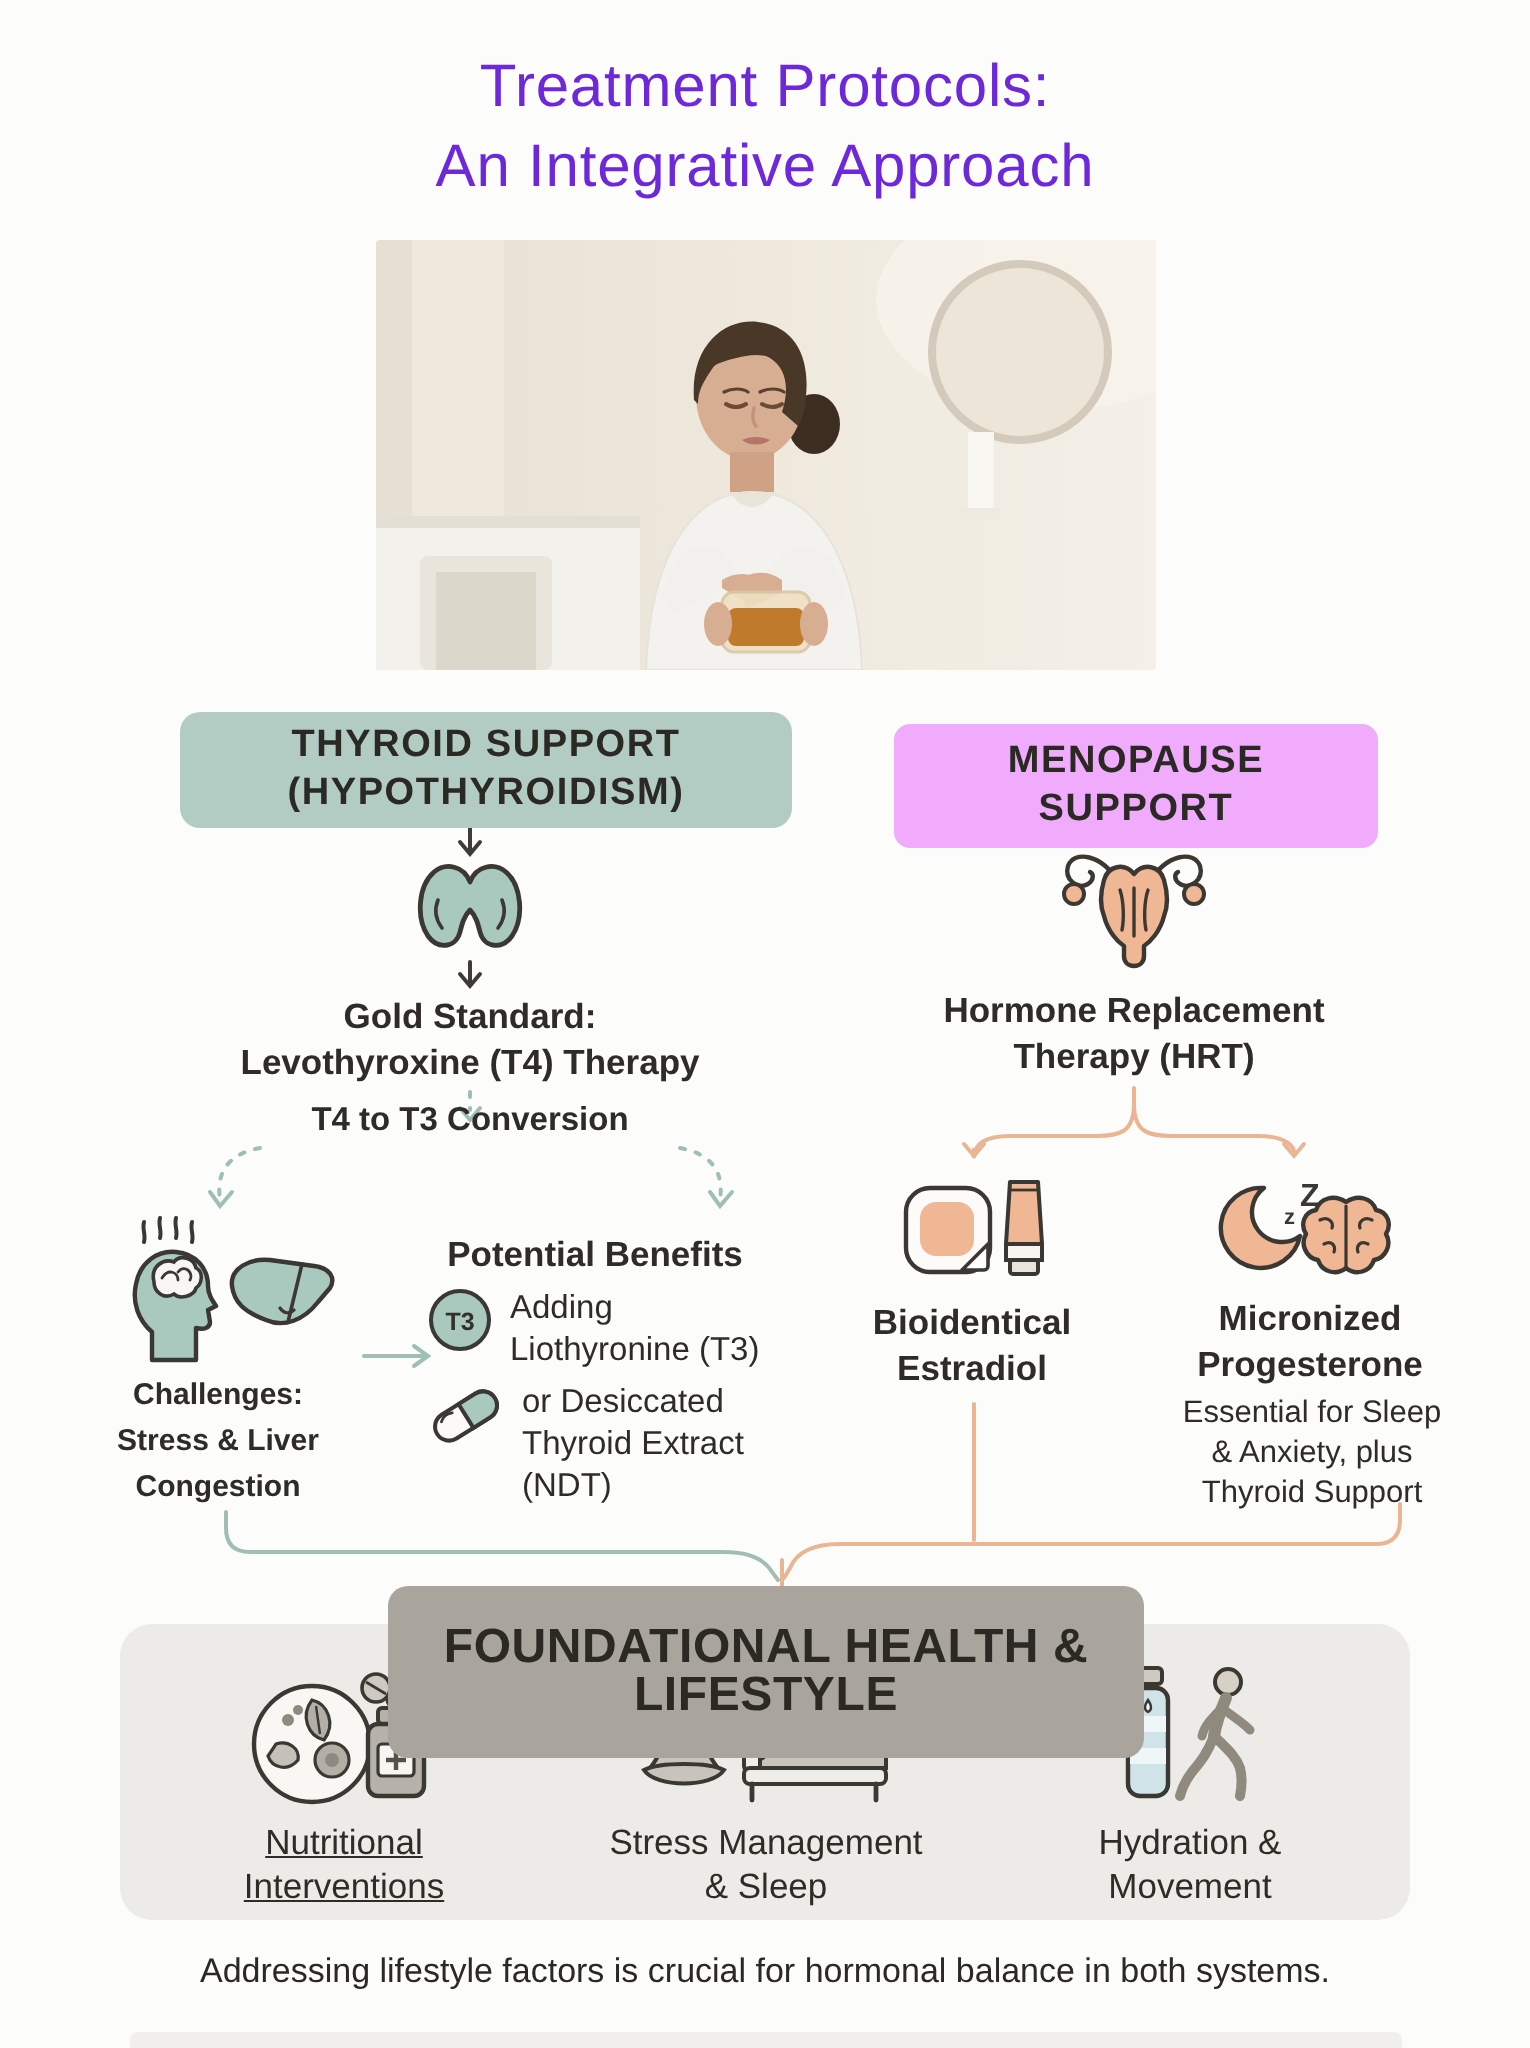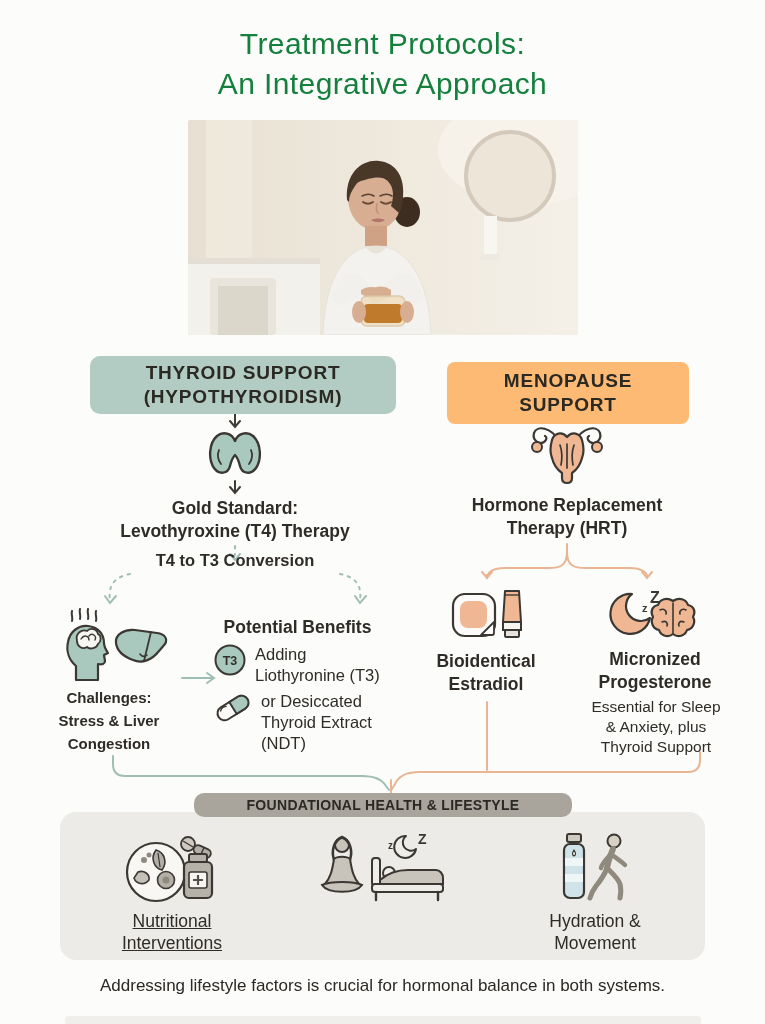--- a/index.html
+++ b/index.html
@@ -5,31 +5,31 @@
   html,body { margin:0; padding:0; background:#ffffff; }
   .stage {
     position:relative; width:765px; height:1024px; margin:0 auto;
     background:#fcfcfa; overflow:hidden;
     font-family:"Liberation Sans","DejaVu Sans",sans-serif;
     color:#2f2c28;
   }
   .pre { white-space:pre-line; }
   .title {
     position:absolute; top:24px; left:0; width:765px; text-align:center;
-    font-size:30px; line-height:40px; font-weight:500; letter-spacing:.4px; color:#15803d;
+    font-size:30px; line-height:40px; font-weight:500; letter-spacing:.4px; color:#6d28d9;
   }
   .photo { position:absolute; left:188px; top:120px; width:390px; height:215px; border-radius:2px; overflow:hidden; }
   .badge {
     position:absolute; box-sizing:border-box; text-align:center;
     font-weight:700; font-size:19px; line-height:24px; letter-spacing:.8px;
     border-radius:10px; color:#2b2924; z-index:3;
   }
   .badge-thyroid { left:90px; top:356px; width:306px; padding:5px 10px; background:#b3ccc3; }
-  .badge-menopause { left:447px; top:362px; width:242px; padding:7px 8px; background:#fdba74; border-radius:8px; }
-  .badge-foundation { left:194px; top:793px; width:378px; padding:0 8px; background:#a9a59c; border-radius:10px; font-size:14px; letter-spacing:.3px; }
+  .badge-menopause { left:447px; top:362px; width:242px; padding:7px 8px; background:#f0abfc; border-radius:8px; }
+  .badge-foundation { left:194px; top:793px; width:378px; padding:19px 8px; background:#a9a59c; border-radius:10px; font-size:24px; letter-spacing:.3px; }
   .tb { position:absolute; text-align:center; font-weight:700; z-index:2; }
   .gold { left:85px; top:497px; width:300px; font-size:17.5px; line-height:23px; }
   .conversion { left:135px; top:549px; width:200px; font-size:16.5px; line-height:22px; }
   .challenges-label { left:33px; top:686px; width:152px; font-size:15px; line-height:23px; }
   .benefits-title { left:210px; top:617px; width:175px; font-size:17.5px; }
   .benefits { position:absolute; left:214px; top:644px; width:186px; z-index:2; }
   .benefit-row { display:flex; align-items:flex-start; gap:9px; margin-bottom:5px; }
   .benefit-text { font-size:16.5px; line-height:21px; font-weight:500; text-align:left; }
   .hrt { left:467px; top:494px; width:200px; font-size:17.5px; line-height:23px; }
   .estradiol-label { left:401px; top:650px; width:170px; font-size:17.5px; line-height:23px; }
@@ -307,20 +307,22 @@
         <path d="M88 4 A11 11 0 1 0 98 17 A8 8 0 1 1 88 4 Z" fill="#efede9" stroke="#3b3833" stroke-width="2" stroke-linejoin="round"></path>
         <text x="70" y="17" font-size="10" font-weight="600" fill="#3b3833">z</text>
         <text x="100" y="12" font-size="14" font-weight="700" fill="#3b3833">Z</text>
         <rect x="54" y="26" width="8" height="28" rx="3" fill="#efede9" stroke="#3b3833" stroke-width="2"></rect>
         <circle cx="71" cy="41" r="6" fill="#efede9" stroke="#3b3833" stroke-width="2"></circle>
         <path d="M62 48 C70 41 80 38 90 38 L118 38 C122 38 125 42 125 46 L125 52 L62 52 Z" fill="#c9c4bb" stroke="#3b3833" stroke-width="2"></path>
         <rect x="54" y="52" width="71" height="8" rx="3" fill="#efede9" stroke="#3b3833" stroke-width="2"></rect>
         <path d="M58 60 V68 M120 60 V68" stroke="#3b3833" stroke-width="2.4" stroke-linecap="round"></path>
       </svg>
     </div>
+    <div class="flabel">Stress Management
+&amp; Sleep</div>
   </div>
 
   <div class="fgroup fg3">
     <div class="ficon">
       <svg width="88" height="72" viewBox="0 0 88 72">
         <rect x="16" y="2" width="14" height="8" rx="2" fill="#cfcac1" stroke="#3b3833" stroke-width="2"></rect>
         <rect x="13" y="12" width="20" height="54" rx="6" fill="#cfe3e9" stroke="#3b3833" stroke-width="2.2"></rect>
         <rect x="14" y="26" width="18" height="8" fill="#eef6f8"></rect>
         <rect x="14" y="42" width="18" height="8" fill="#eef6f8"></rect>
         <path d="M23 18 C25 21 25 23 23 24 C21 23 21 21 23 18 Z" fill="#f2f8fa" stroke="#3b3833" stroke-width="1.2"></path>

